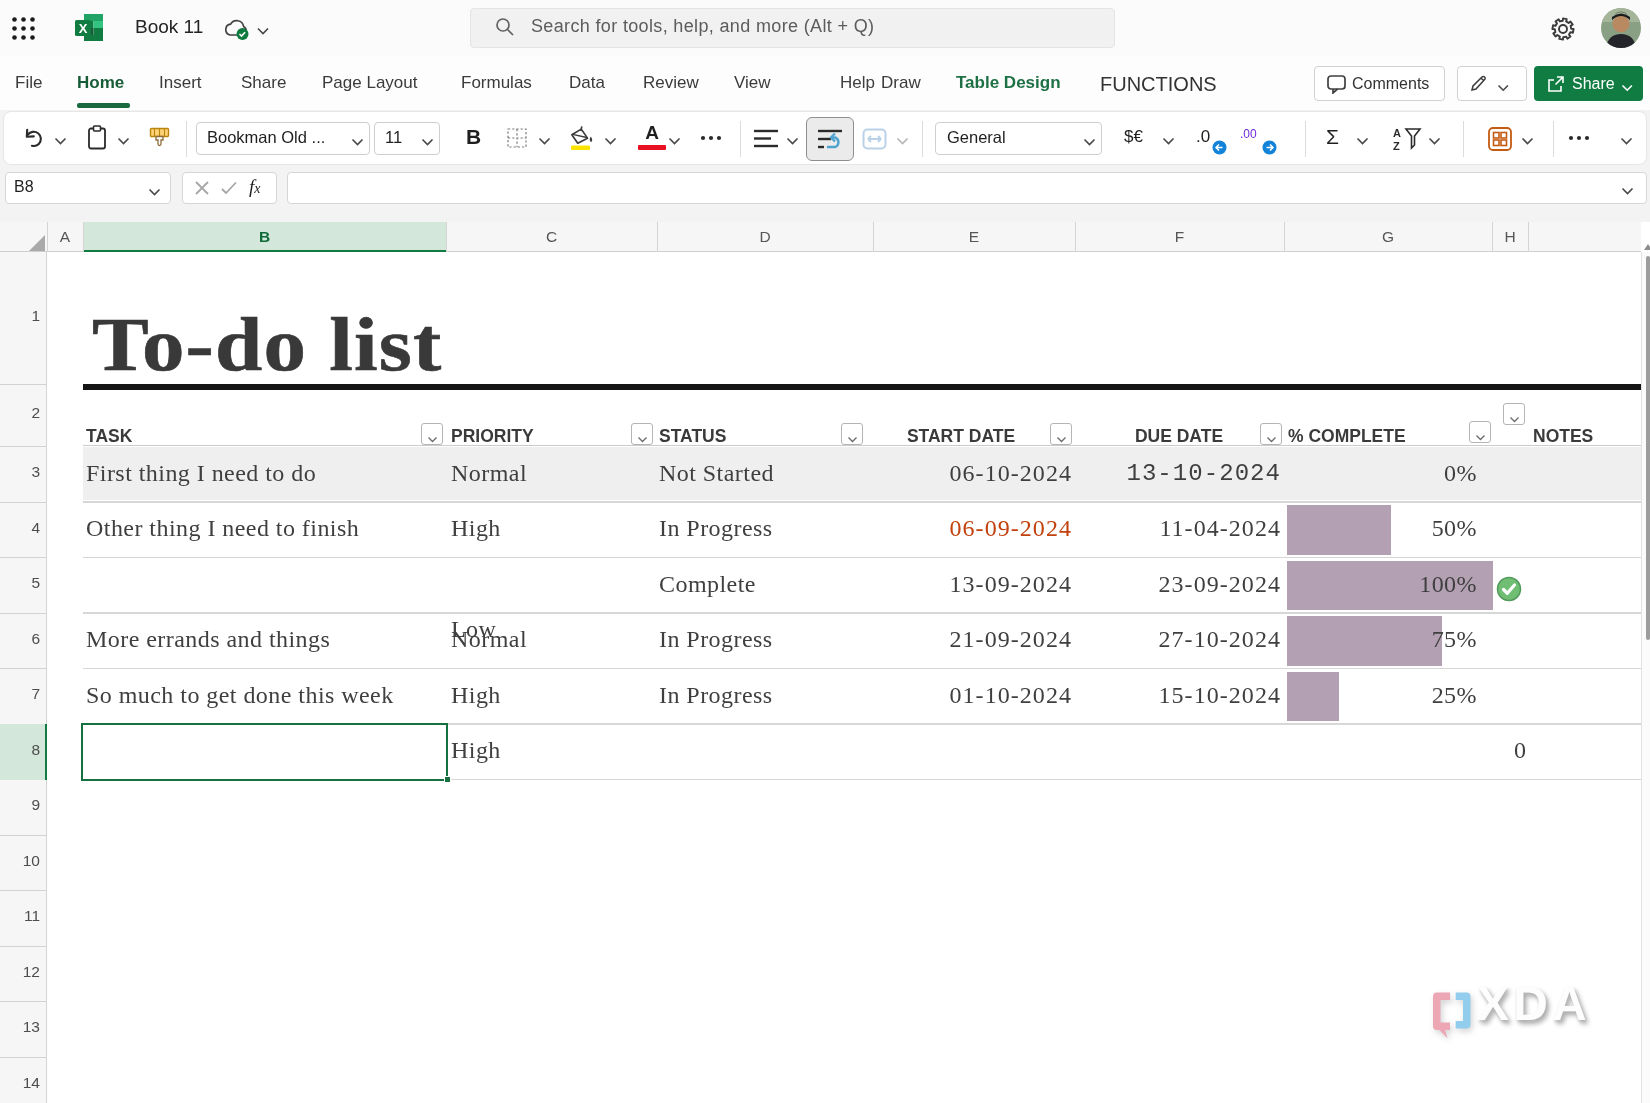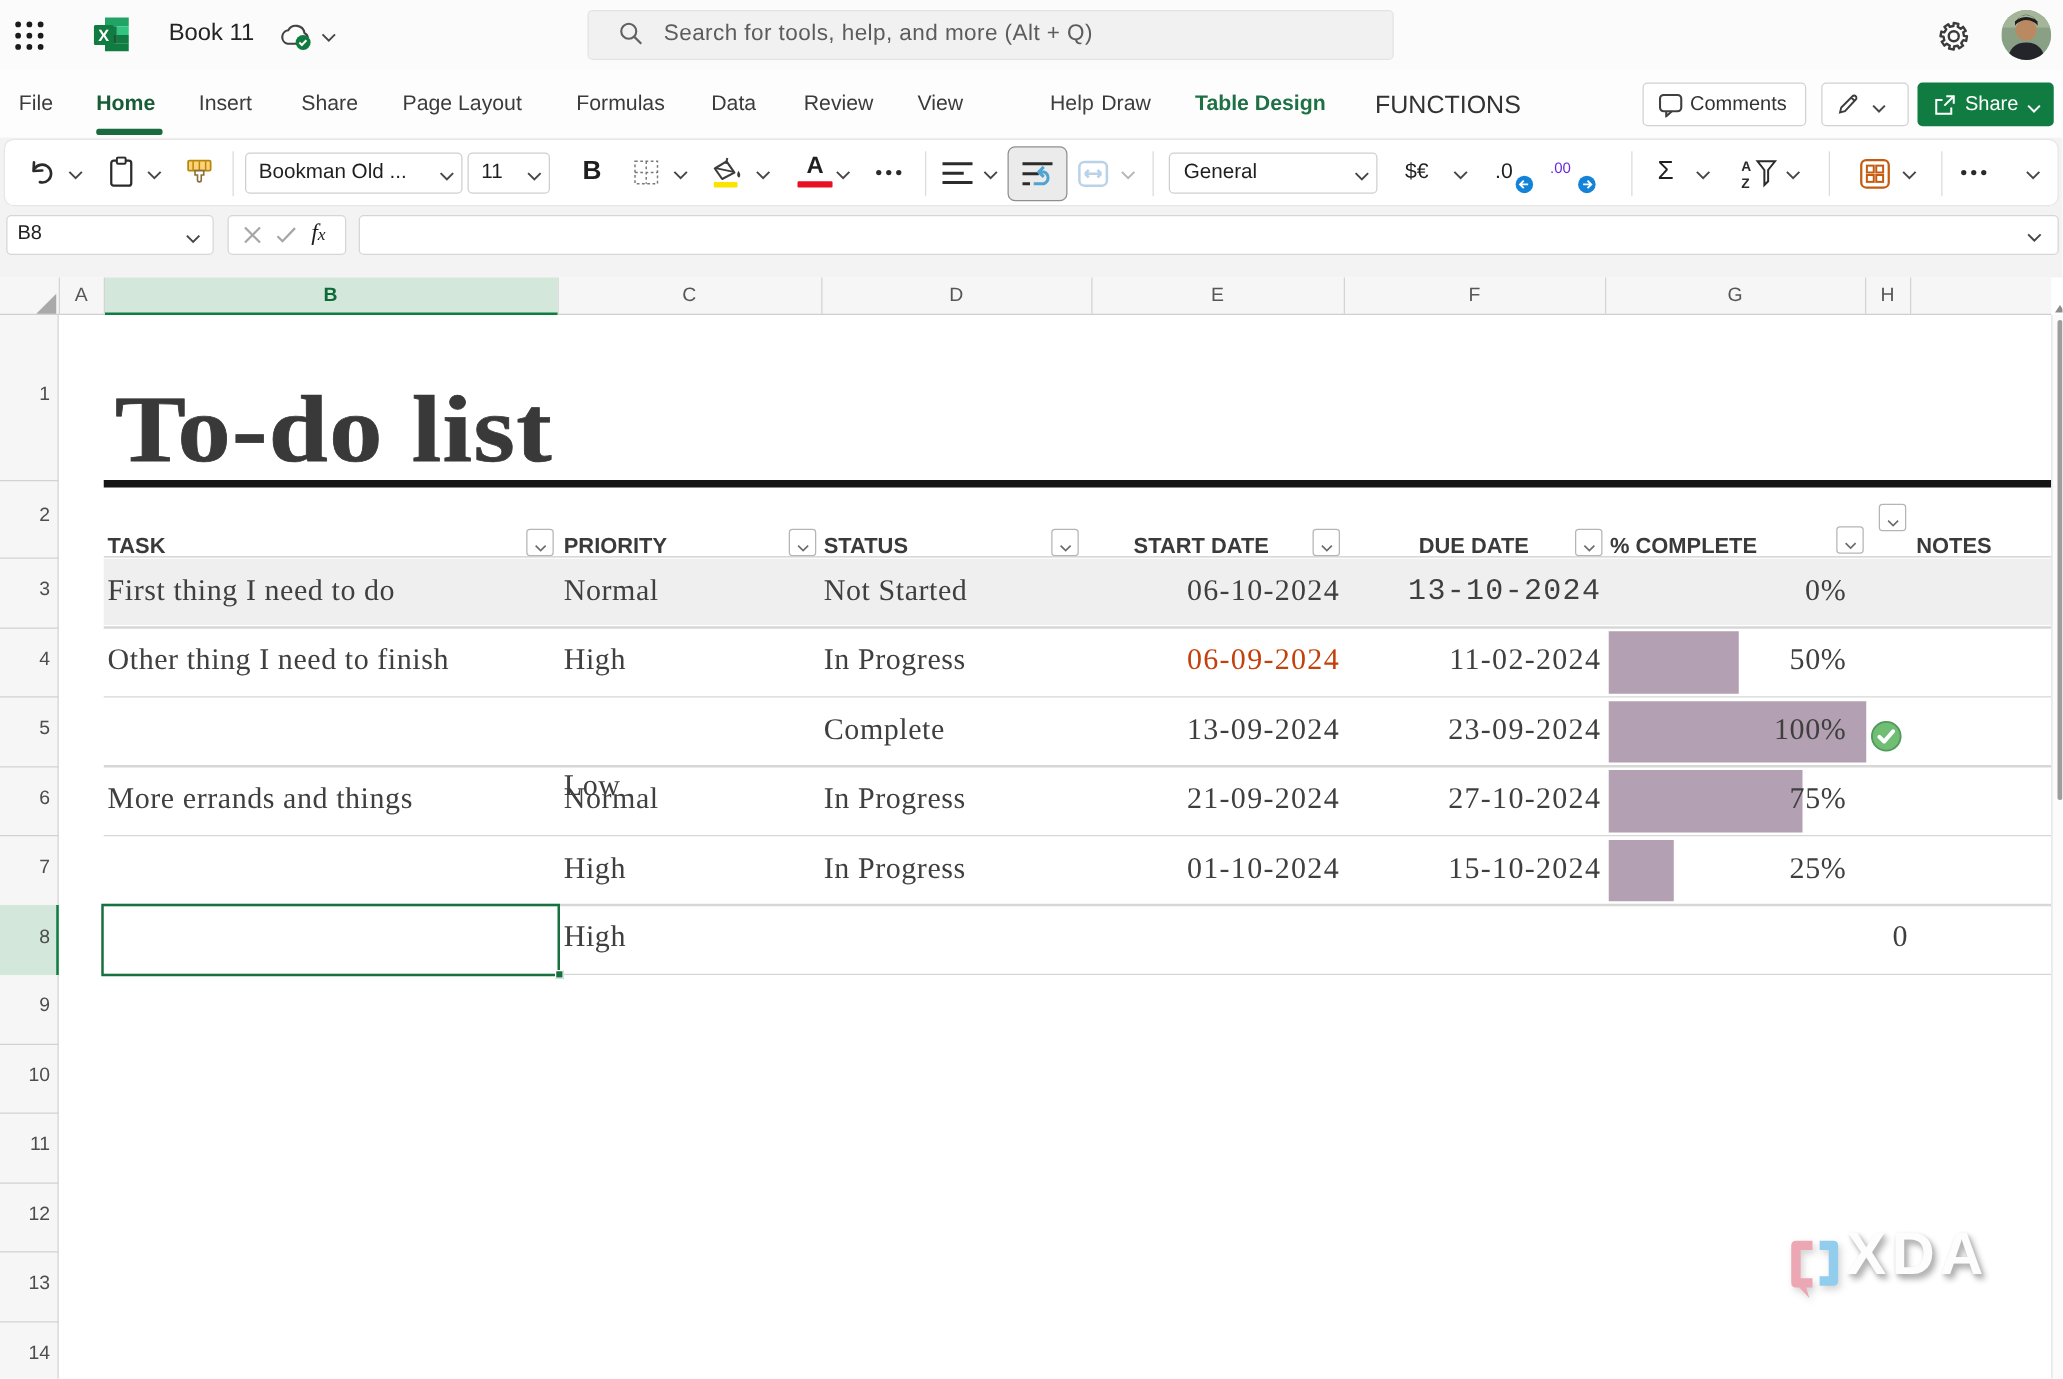--- a/index.html
+++ b/index.html
@@ -400,33 +400,34 @@
 <div class="abs" style="left:86px;top:459.75px;font-family:'Liberation Serif',serif;font-size:24px;color:#3f3f3f;letter-spacing:0.45px;white-space:nowrap;">First thing I need to do</div>
 <div class="abs" style="left:451px;top:459.75px;font-family:'Liberation Serif',serif;font-size:24px;color:#3f3f3f;letter-spacing:0.45px;">Normal</div>
 <div class="abs" style="left:659px;top:459.75px;font-family:'Liberation Serif',serif;font-size:24px;color:#3f3f3f;letter-spacing:0.45px;white-space:nowrap;">Not Started</div>
 <div class="abs" style="left:873px;top:459.75px;width:199px;text-align:right;font-family:'Liberation Serif',serif;font-size:24px;color:#3f3f3f;letter-spacing:1.05px;">06-10-2024</div>
 <div class="abs" style="left:1075px;top:459.75px;width:206px;text-align:right;font-family:Liberation Mono, monospace;font-size:24px;color:#3f3f3f;letter-spacing:1.05px;">13-10-2024</div>
 <div class="abs" style="left:1284px;top:459.75px;width:193px;text-align:right;font-family:'Liberation Serif',serif;font-size:24px;color:#3f3f3f;letter-spacing:0.45px;">0%</div>
 <div class="abs" style="left:86px;top:515.25px;font-family:'Liberation Serif',serif;font-size:24px;color:#3f3f3f;letter-spacing:0.45px;white-space:nowrap;">Other thing I need to finish</div>
 <div class="abs" style="left:451px;top:515.25px;font-family:'Liberation Serif',serif;font-size:24px;color:#3f3f3f;letter-spacing:0.45px;">High</div>
 <div class="abs" style="left:659px;top:515.25px;font-family:'Liberation Serif',serif;font-size:24px;color:#3f3f3f;letter-spacing:0.45px;white-space:nowrap;">In Progress</div>
 <div class="abs" style="left:873px;top:515.25px;width:199px;text-align:right;font-family:'Liberation Serif',serif;font-size:24px;color:#c2410c;letter-spacing:1.05px;">06-09-2024</div>
-<div class="abs" style="left:1075px;top:515.25px;width:206px;text-align:right;font-family:'Liberation Serif',serif;font-size:24px;color:#3f3f3f;letter-spacing:1.05px;">11-02-2024</div>
+<div class="abs" style="left:1075px;top:515.25px;width:206px;text-align:right;font-family:'Liberation Serif',serif;font-size:24px;color:#3f3f3f;letter-spacing:1.05px;">11-04-2024</div>
 <div class="abs" style="left:1284px;top:515.25px;width:193px;text-align:right;font-family:'Liberation Serif',serif;font-size:24px;color:#3f3f3f;letter-spacing:0.45px;">50%</div>
 <div class="abs" style="left:451px;top:570.75px;font-family:'Liberation Serif',serif;font-size:24px;color:#3f3f3f;letter-spacing:0.45px;margin-top:45px;">Low</div>
 <div class="abs" style="left:659px;top:570.75px;font-family:'Liberation Serif',serif;font-size:24px;color:#3f3f3f;letter-spacing:0.45px;white-space:nowrap;">Complete</div>
 <div class="abs" style="left:873px;top:570.75px;width:199px;text-align:right;font-family:'Liberation Serif',serif;font-size:24px;color:#3f3f3f;letter-spacing:1.05px;">13-09-2024</div>
 <div class="abs" style="left:1075px;top:570.75px;width:206px;text-align:right;font-family:'Liberation Serif',serif;font-size:24px;color:#3f3f3f;letter-spacing:1.05px;">23-09-2024</div>
 <div class="abs" style="left:1284px;top:570.75px;width:193px;text-align:right;font-family:'Liberation Serif',serif;font-size:24px;color:#3f3f3f;letter-spacing:0.45px;">100%</div>
 <div class="abs" style="left:86px;top:626.25px;font-family:'Liberation Serif',serif;font-size:24px;color:#3f3f3f;letter-spacing:0.45px;white-space:nowrap;">More errands and things</div>
 <div class="abs" style="left:451px;top:626.25px;font-family:'Liberation Serif',serif;font-size:24px;color:#3f3f3f;letter-spacing:0.45px;">Normal</div>
 <div class="abs" style="left:659px;top:626.25px;font-family:'Liberation Serif',serif;font-size:24px;color:#3f3f3f;letter-spacing:0.45px;white-space:nowrap;">In Progress</div>
 <div class="abs" style="left:873px;top:626.25px;width:199px;text-align:right;font-family:'Liberation Serif',serif;font-size:24px;color:#3f3f3f;letter-spacing:1.05px;">21-09-2024</div>
 <div class="abs" style="left:1075px;top:626.25px;width:206px;text-align:right;font-family:'Liberation Serif',serif;font-size:24px;color:#3f3f3f;letter-spacing:1.05px;">27-10-2024</div>
 <div class="abs" style="left:1284px;top:626.25px;width:193px;text-align:right;font-family:'Liberation Serif',serif;font-size:24px;color:#3f3f3f;letter-spacing:0.45px;">75%</div>
+<div class="abs" style="left:86px;top:681.75px;font-family:'Liberation Serif',serif;font-size:24px;color:#3f3f3f;letter-spacing:0.45px;white-space:nowrap;">So much to get done this week</div>
 <div class="abs" style="left:451px;top:681.75px;font-family:'Liberation Serif',serif;font-size:24px;color:#3f3f3f;letter-spacing:0.45px;">High</div>
 <div class="abs" style="left:659px;top:681.75px;font-family:'Liberation Serif',serif;font-size:24px;color:#3f3f3f;letter-spacing:0.45px;white-space:nowrap;">In Progress</div>
 <div class="abs" style="left:873px;top:681.75px;width:199px;text-align:right;font-family:'Liberation Serif',serif;font-size:24px;color:#3f3f3f;letter-spacing:1.05px;">01-10-2024</div>
 <div class="abs" style="left:1075px;top:681.75px;width:206px;text-align:right;font-family:'Liberation Serif',serif;font-size:24px;color:#3f3f3f;letter-spacing:1.05px;">15-10-2024</div>
 <div class="abs" style="left:1284px;top:681.75px;width:193px;text-align:right;font-family:'Liberation Serif',serif;font-size:24px;color:#3f3f3f;letter-spacing:0.45px;">25%</div>
 <div class="abs" style="left:451px;top:737.25px;font-family:'Liberation Serif',serif;font-size:24px;color:#3f3f3f;letter-spacing:0.45px;">High</div>
 <div class="abs" style="left:1284px;top:737.25px;width:242.5px;text-align:right;font-family:'Liberation Serif',serif;font-size:24px;color:#3f3f3f;letter-spacing:0.45px;">0</div>
 <div class="abs" style="left:1496px;top:575.5px;"><svg width="26" height="26">
 <circle cx="13" cy="13" r="11.5" fill="#6fbe73" stroke="#52995b" stroke-width="1.5"></circle>
 <path d="M7.5 13.5 l3.8 3.8 L18.5 9" stroke="#fff" stroke-width="3.2" fill="none" stroke-linecap="round" stroke-linejoin="round"></path>

